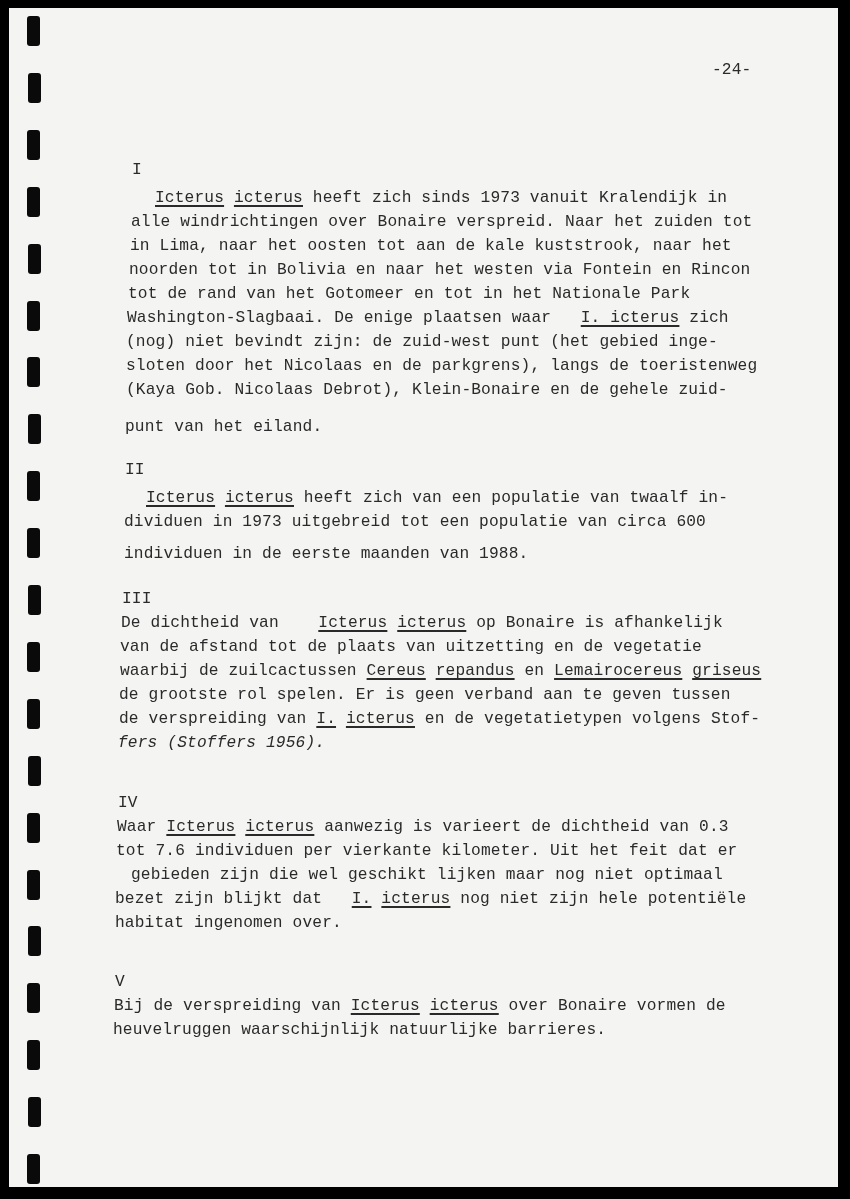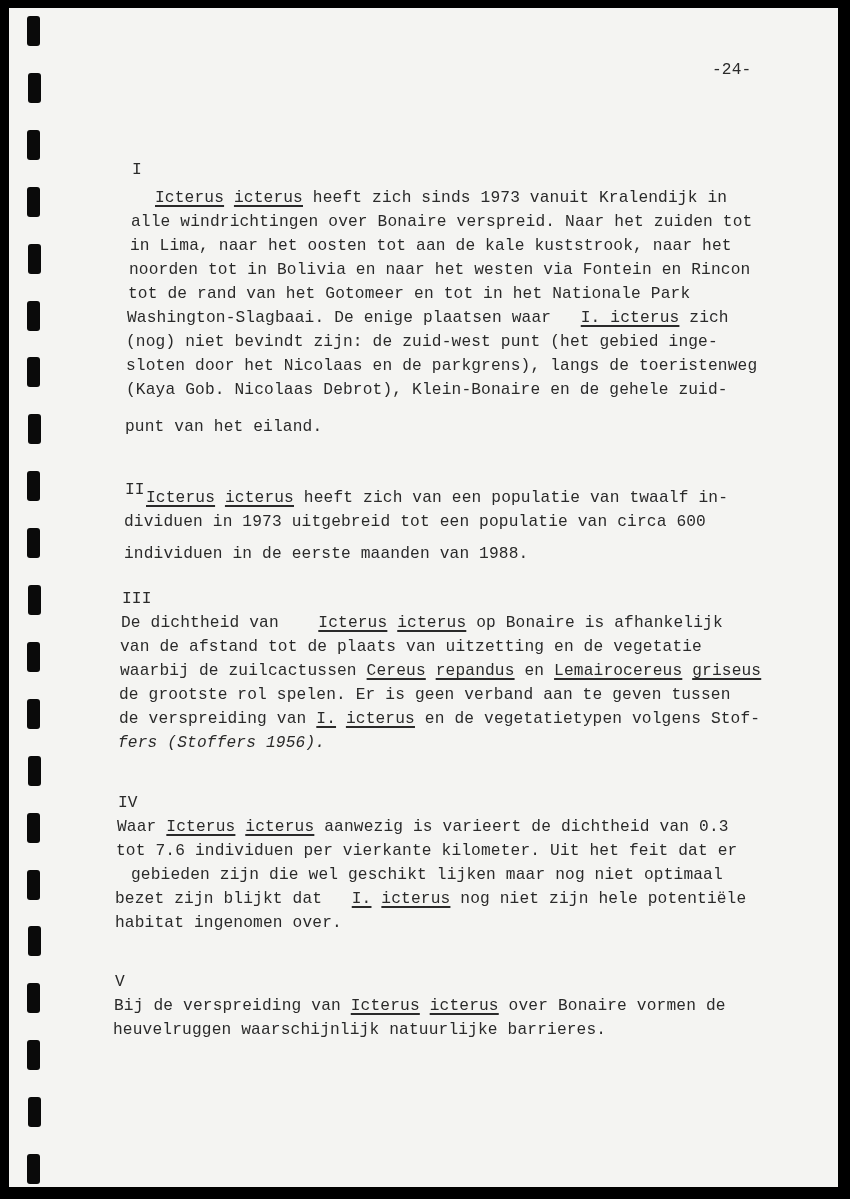--- a/index.html
+++ b/index.html
@@ -31,21 +31,21 @@
       <div class="txt" style="left: 146px; top: 180px;"><span class="u">Icterus</span><span> </span><span class="u">icterus</span><span> heeft zich sinds 1973 vanuit Kralendijk in</span></div>
       <div class="txt" style="left: 122px; top: 204px;"><span>alle windrichtingen over Bonaire verspreid. Naar het zuiden tot</span></div>
       <div class="txt" style="left: 121px; top: 228px;"><span>in Lima, naar het oosten tot aan de kale kuststrook, naar het</span></div>
       <div class="txt" style="left: 120px; top: 252px;"><span>noorden tot in Bolivia en naar het westen via Fontein en Rincon</span></div>
       <div class="txt" style="left: 119px; top: 276px;"><span>tot de rand van het Gotomeer en tot in het Nationale Park</span></div>
       <div class="txt" style="left: 118px; top: 300px;"><span>Washington-Slagbaai. De enige plaatsen waar   </span><span class="u">I. icterus</span><span> zich</span></div>
       <div class="txt" style="left: 117px; top: 324px;"><span>(nog) niet bevindt zijn: de zuid-west punt (het gebied inge-</span></div>
       <div class="txt" style="left: 117px; top: 348px;"><span>sloten door het Nicolaas en de parkgrens), langs de toeristenweg</span></div>
       <div class="txt" style="left: 117px; top: 372px;"><span>(Kaya Gob. Nicolaas Debrot), Klein-Bonaire en de gehele zuid-</span></div>
       <div class="txt" style="left: 116px; top: 409px;"><span>punt van het eiland.</span></div>
-      <div class="txt" style="left: 116px; top: 472px;">II</div>
+      <div class="txt" style="left: 116px; top: 452px;">II</div>
       <div class="txt" style="left: 137px; top: 480px;"><span class="u">Icterus</span><span> </span><span class="u">icterus</span><span> heeft zich van een populatie van twaalf in-</span></div>
       <div class="txt" style="left: 115px; top: 504px;"><span>dividuen in 1973 uitgebreid tot een populatie van circa 600</span></div>
       <div class="txt" style="left: 115px; top: 528px; margin-top: 8px;"><span>individuen in de eerste maanden van 1988.</span></div>
       <div class="txt" style="left: 113px; top: 581px;">III</div>
       <div class="txt" style="left: 112px; top: 605px;"><span>De dichtheid van    </span><span class="u">Icterus</span><span> </span><span class="u">icterus</span><span> op Bonaire is afhankelijk</span></div>
       <div class="txt" style="left: 111px; top: 629px;"><span>van de afstand tot de plaats van uitzetting en de vegetatie</span></div>
       <div class="txt" style="left: 111px; top: 653px;"><span>waarbij de zuilcactussen </span><span class="u">Cereus</span><span> </span><span class="u">repandus</span><span> en </span><span class="u">Lemairocereus</span><span> </span><span class="u">griseus</span></div>
       <div class="txt" style="left: 110px; top: 677px;"><span>de grootste rol spelen. Er is geen verband aan te geven tussen</span></div>
       <div class="txt" style="left: 110px; top: 701px;"><span>de verspreiding van </span><span class="u">I.</span><span> </span><span class="u">icterus</span><span> en de vegetatietypen volgens Stof-</span></div>
       <div class="txt" style="left: 109px; top: 725px; font-style: italic;"><span>fers (Stoffers 1956).</span></div>

